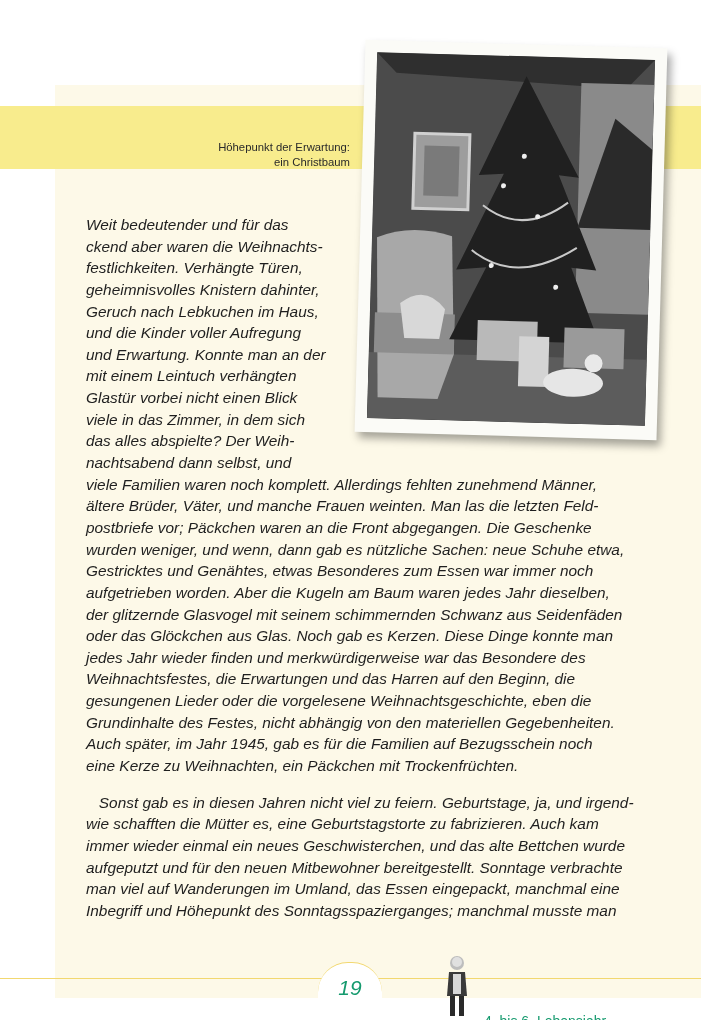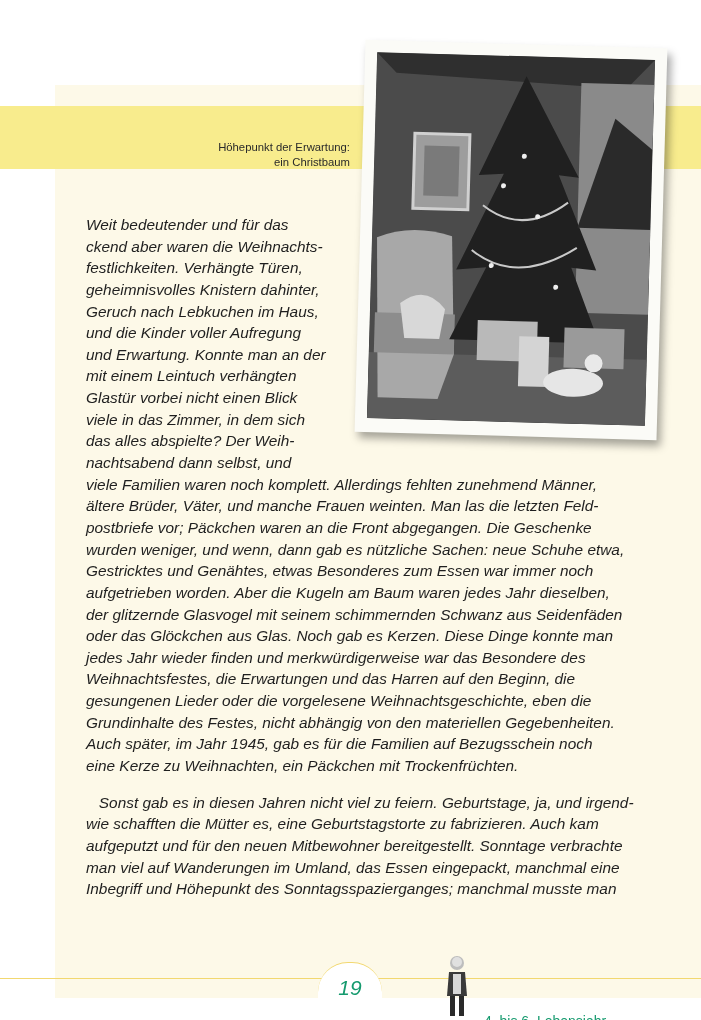--- a/index.html
+++ b/index.html
@@ -129,20 +129,21 @@
   <div class="line">der glitzernde Glasvogel mit seinem schimmernden Schwanz aus Seidenfäden</div>
   <div class="line">oder das Glöckchen aus Glas. Noch gab es Kerzen. Diese Dinge konnte man</div>
   <div class="line">jedes Jahr wieder finden und merkwürdigerweise war das Besondere des</div>
   <div class="line">Weihnachtsfestes, die Erwartungen und das Harren auf den Beginn, die</div>
   <div class="line">gesungenen Lieder oder die vorgelesene Weihnachtsgeschichte, eben die</div>
   <div class="line">Grundinhalte des Festes, nicht abhängig von den materiellen Gegebenheiten.</div>
   <div class="line">Auch später, im Jahr 1945, gab es für die Familien auf Bezugsschein noch</div>
   <div class="line">eine Kerze zu Weihnachten, ein Päckchen mit Trockenfrüchten.</div>
   <div class="line" style="white-space:pre;margin-top:15px;">   Sonst gab es in diesen Jahren nicht viel zu feiern. Geburtstage, ja, und irgend-</div>
   <div class="line">wie schafften die Mütter es, eine Geburtstagstorte zu fabrizieren. Auch kam</div>
+  <div class="line">immer wieder einmal ein neues Geschwisterchen, und das alte Bettchen wurde</div>
   <div class="line">aufgeputzt und für den neuen Mitbewohner bereitgestellt. Sonntage verbrachte</div>
   <div class="line">man viel auf Wanderungen im Umland, das Essen eingepackt, manchmal eine</div>
   <div class="line">Inbegriff und Höhepunkt des Sonntagsspazierganges; manchmal musste man</div>
 </div>
 
 <div class="footer-rule"></div>
 <div class="page-tab"></div>
 <div class="page-number">19</div>
 
 <div class="child-figure">

